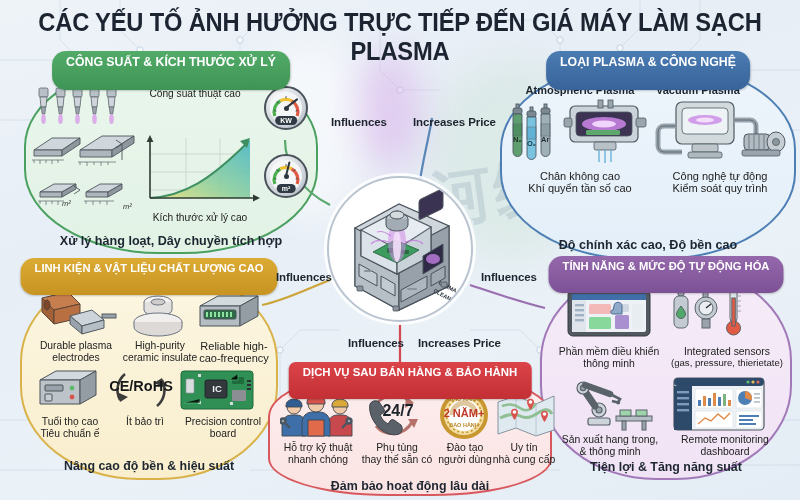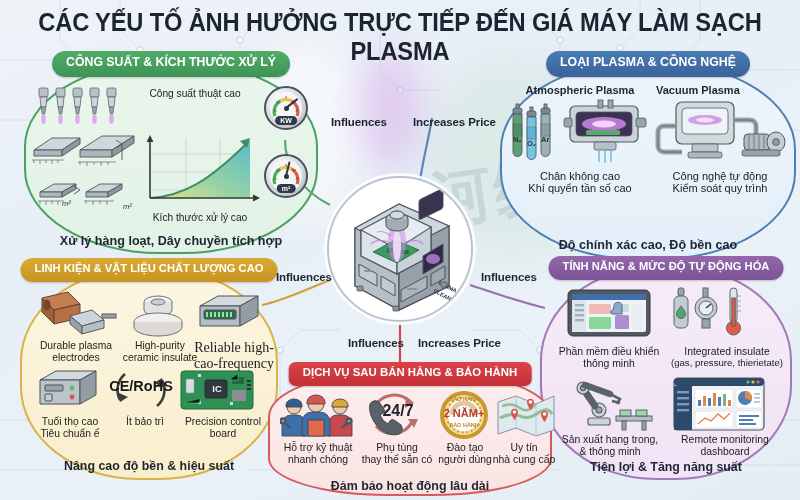--- a/index.html
+++ b/index.html
@@ -29,21 +29,21 @@
   }
   
   .panel { position:absolute; }
   .panel .blob {
     position:absolute; inset:0; border-radius:46% 46% 46% 46%/44% 44% 44% 44%;
     border:2.5px solid; background:#fff;
   }
   .panel .hdr {
     position:absolute; left:50%; transform:translateX(-50%);
     color:#fff; font-weight:700; white-space:nowrap;
-    border-radius:14px; padding:4px 14px 8px; z-index:4;
+    border-radius:14px; padding:4px 14px 21px; z-index:4;
     box-shadow:0 1px 2px rgba(0,0,0,.2);
   }
   .panel .body { position:absolute; inset:0; z-index:3; }
   .foot {
     position:absolute; left:0; width:100%; text-align:center;
     font-weight:700; color:#1d2630; z-index:5;
   }
   .cap { text-align:center; color:#222; line-height:1.12; }
 
   
@@ -442,21 +442,21 @@
       </svg>
 
       <div class="cap" style="position:absolute;left:6px;top:72px;width:100px;font-size:10.3px;">
         <div>Durable plasma</div>
         <div>electrodes</div>
       </div>
       <div class="cap" style="position:absolute;left:98px;top:72px;width:84px;font-size:10.3px;">
         <div>High-purity</div>
         <div>ceramic insulate</div>
       </div>
-      <div class="cap" style="position:absolute;left:173px;top:72px;width:82px;font-size:14px;font-family:Liberation Serif, serif;">
+      <div class="cap" style="position:absolute;left:173px;top:72px;width:82px;font-size:11px;">
         <div>Reliable high-</div>
         <div>cao-frequency</div>
       </div>
 
       <svg style="position:absolute;left:16px;top:100px;width:66px;height:44px;" viewBox="0 0 66 44">
         <g stroke="#4a5259" stroke-width="1">
           <path d="M4 12 L20 3 L60 3 L44 12 Z" fill="#d3dade"></path>
           <path d="M4 12 L44 12 L44 36 L4 36 Z" fill="#bcc4ca"></path>
           <path d="M44 12 L60 3 L60 27 L44 36 Z" fill="#959da4"></path>
           <rect x="9" y="17" width="18" height="6" rx="1" fill="#9aa3ab"></rect>
@@ -560,21 +560,21 @@
               <line x1="65" y1="25" x2="69" y2="25"></line>
             </g>
         </g>
       </svg>
 
       <div class="cap" style="position:absolute;left:6px;top:80px;width:126px;font-size:10.4px;">
         <div>Phần mềm điều khiển</div>
         <div>thông minh</div>
       </div>
       <div class="cap" style="position:absolute;left:124px;top:80px;width:126px;font-size:10.4px;">
-        <div>Integrated insulate</div>
+        <div>Integrated sensors</div>
         <div style="font-size:9.6px;">(gas, pressure, thierietate)</div>
       </div>
 
       <svg style="position:absolute;left:30px;top:110px;width:90px;height:56px;" viewBox="0 0 90 56">
         <g stroke="#5a626a" stroke-width="1.2" fill="#cdd4da">
           <rect x="18" y="42" width="22" height="7" rx="2"></rect>
           <circle cx="29" cy="34" r="7"></circle>
             <circle cx="29" cy="34" r="3" fill="#98a1a9"></circle>
           <path d="M25 30 L14 14" stroke-width="7" stroke-linecap="round"></path>
           <circle cx="13" cy="12" r="6"></circle>

